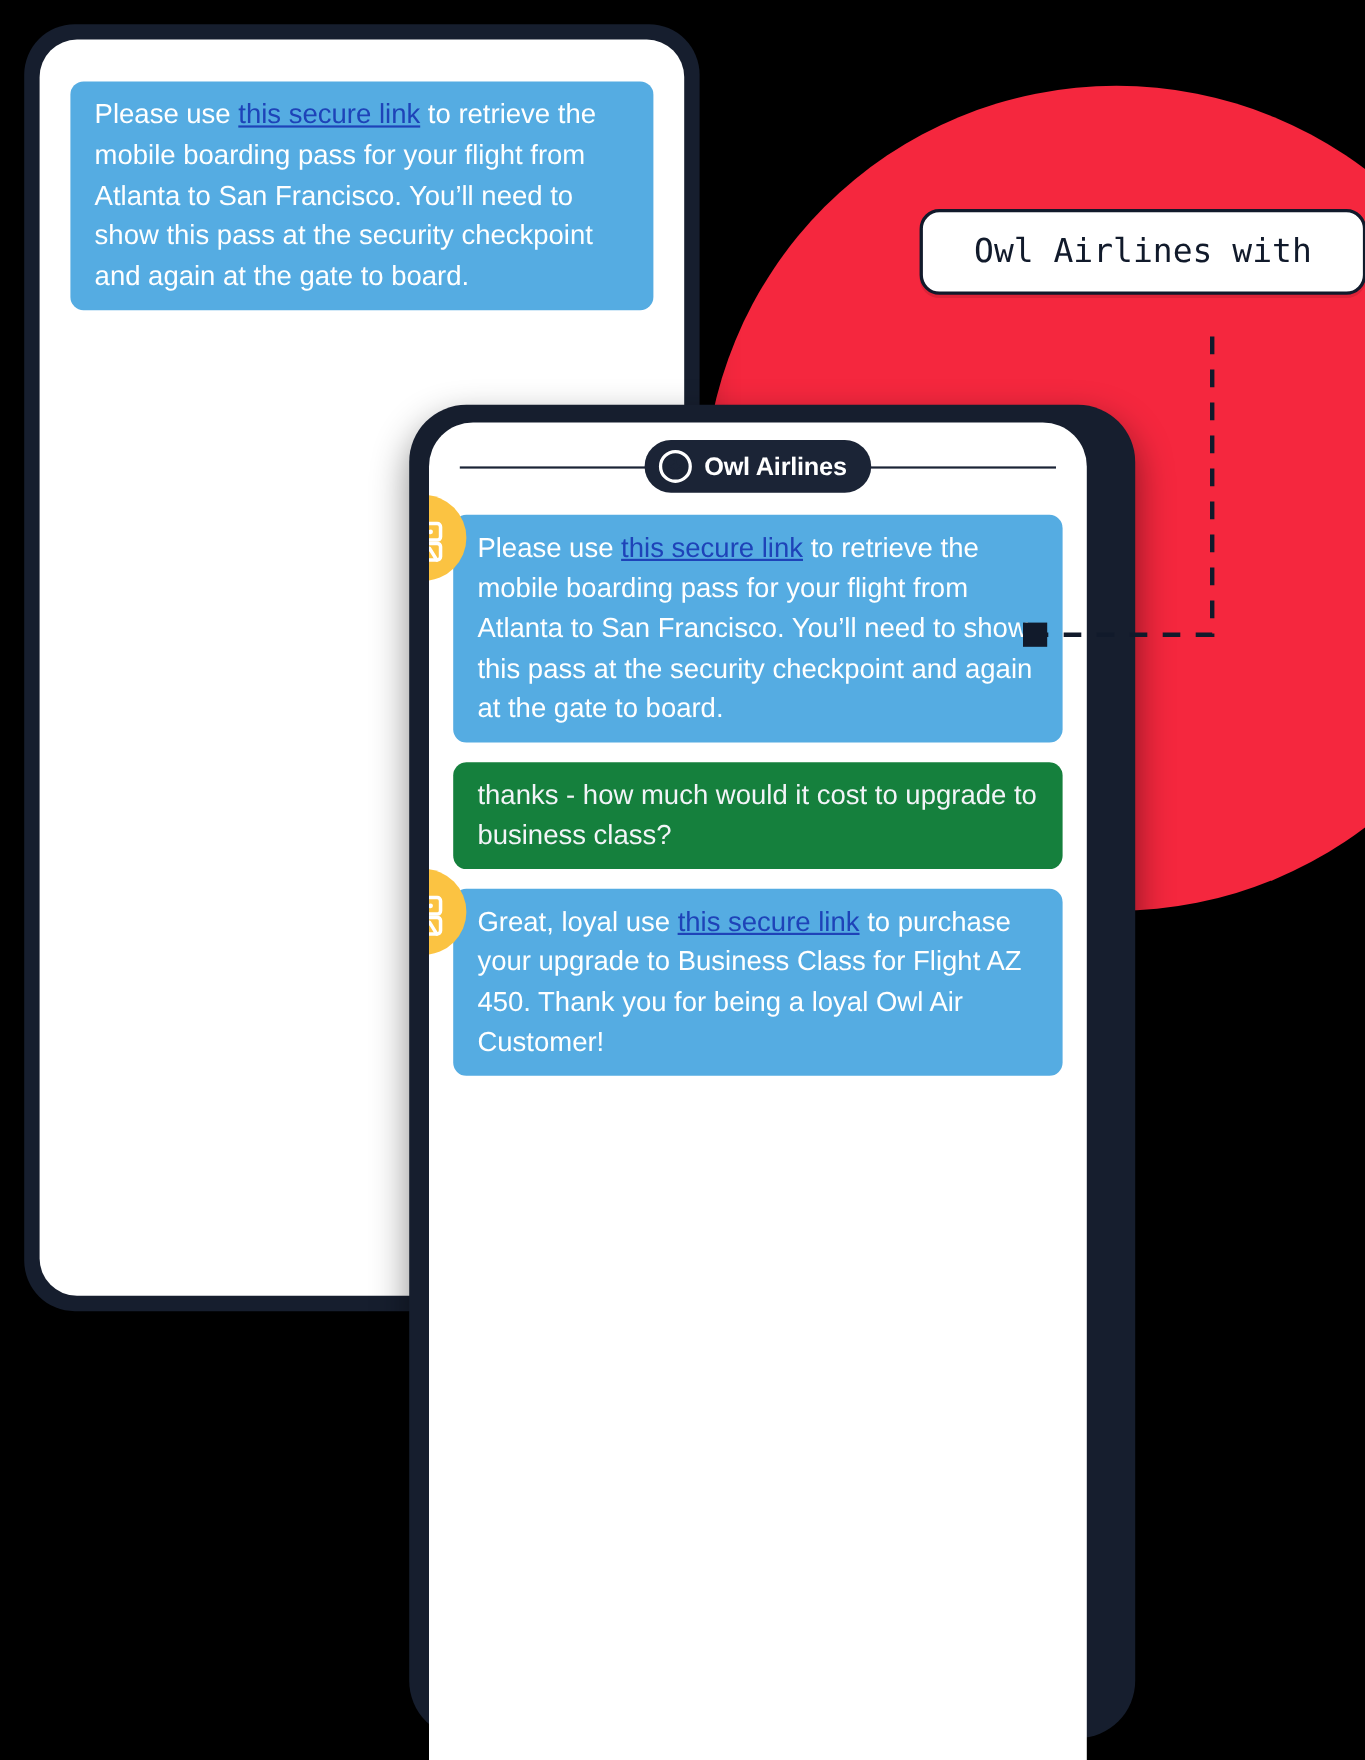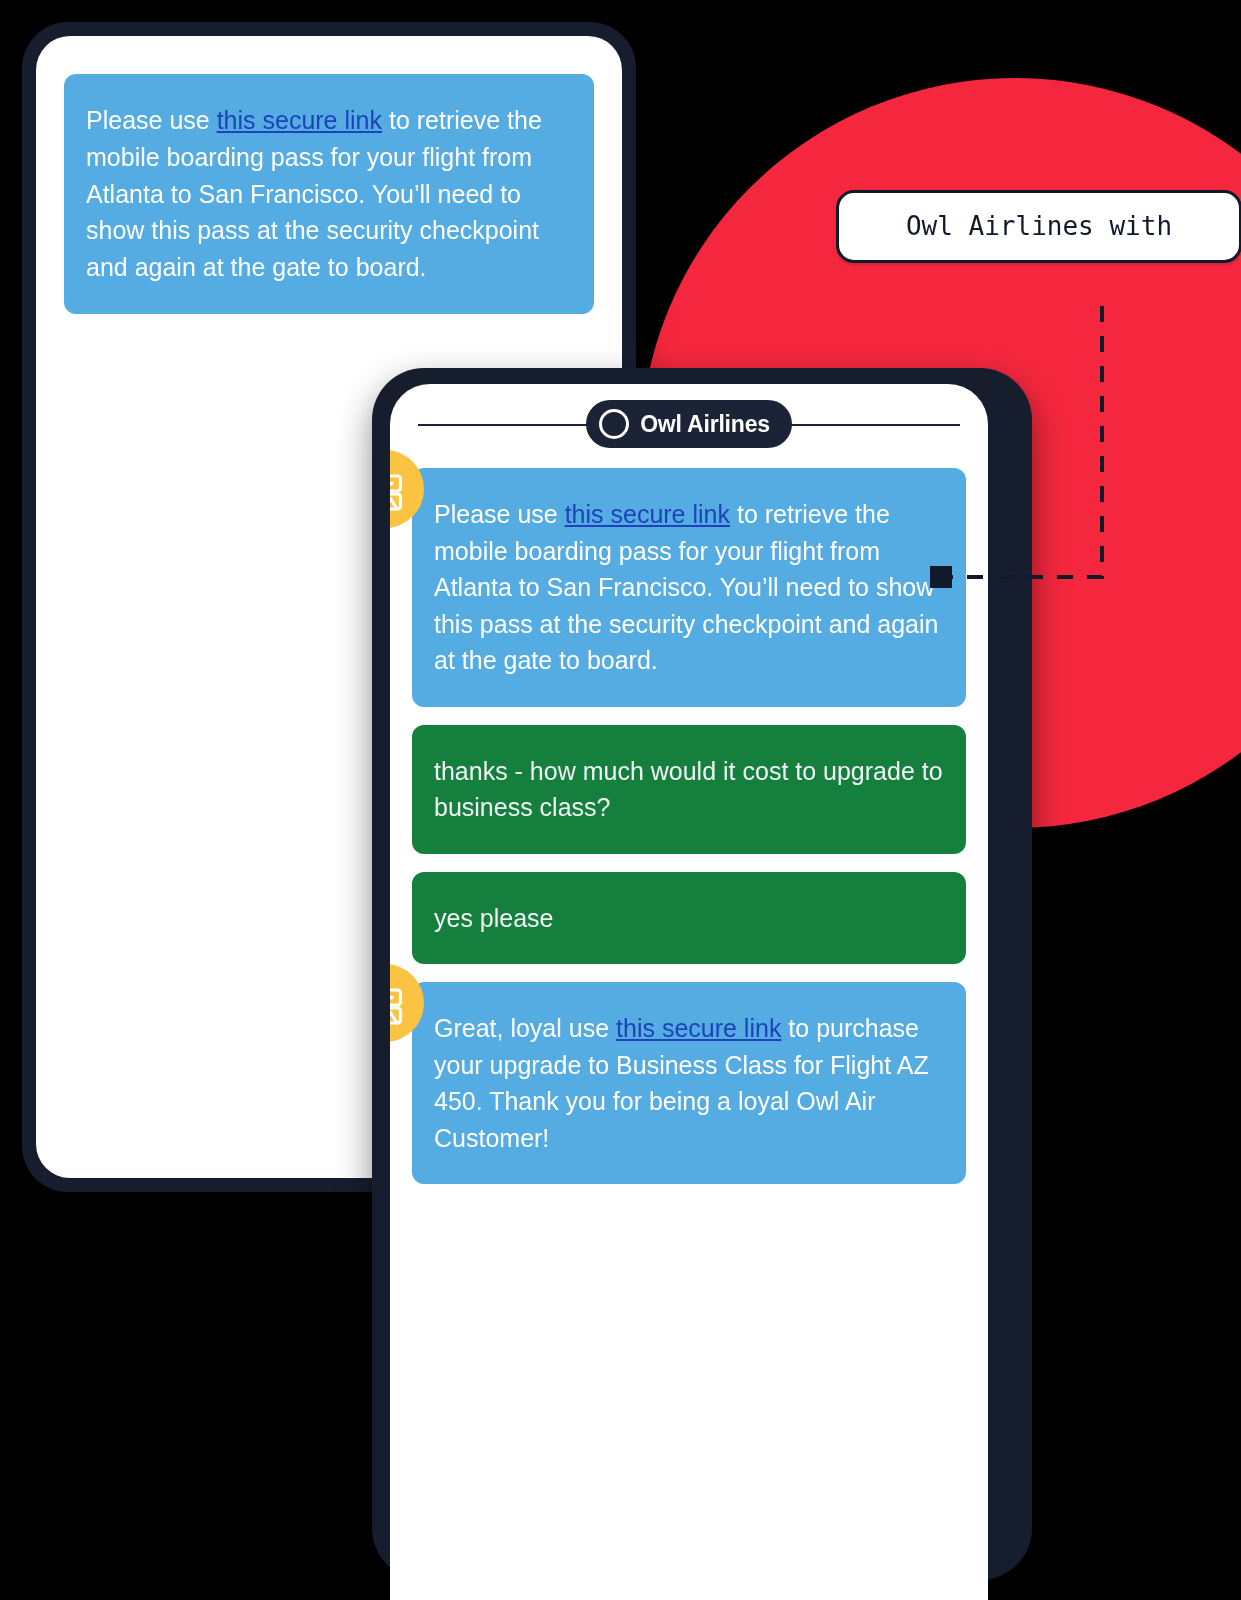--- a/index.html
+++ b/index.html
@@ -57,21 +57,21 @@
     border:3px solid #ffffff;box-sizing:border-box;
     display:grid;grid-template-columns:1fr 1fr;grid-template-rows:1fr 1fr;
     gap:2px;padding:5px;
   }
   .logo-mark i{display:block;background:#1B2436;border-radius:50%;}
 
   
   .chat{padding:4px 22px 20px 22px;position:relative;}
   .row{position:relative;margin-bottom:18px;}
   .bubble{
-    border-radius:12px;padding:28px 22px;
+    border-radius:12px;padding:12px 22px;
     font-size:25px;line-height:1.46;
     word-wrap:break-word;
   }
   .bubble.bot{background:#55ACE2;color:#ffffff;}
   .bubble.user{background:#15803d;color:#F2F4F7;}
   .bubble a{color:#1E43B8;text-decoration:underline;}
 
   .avatar{
     position:absolute;left:-66px;top:-18px;width:78px;height:78px;border-radius:50%;
     background:#FBC342;display:flex;align-items:center;justify-content:center;z-index:5;
@@ -81,21 +81,21 @@
   
   .chat-back{padding:38px 28px;}
   .chat-back .bubble{font-size:25px;line-height:1.47;border-radius:12px;}
 
   
   .callout{
     position:absolute;left:836px;top:190px;width:364px;
     background:#ffffff;border:3px solid #111A2B;border-radius:18px;
     padding:16px 18px;text-align:center;
     font-family:"DejaVu Sans Mono", monospace;
-    font-size:26px;line-height:1.33;color:#111A2B;
+    font-size:30px;line-height:1.33;color:#111A2B;
     z-index:40;
     box-shadow:0 3px 0 rgba(0,0,0,.10);
   }
 
   
   .connector{position:absolute;left:0;top:0;width:1241px;height:1600px;z-index:30;pointer-events:none;}
   .anchor-square{
     position:absolute;left:930px;top:566px;width:22px;height:22px;background:#111A2B;z-index:41;
   }
 </style>
@@ -162,23 +162,20 @@
           <div class="bubble bot">
             <span>Please use </span><a href="#">this secure link</a><span> to retrieve the mobile boarding pass for your flight  from Atlanta to San Francisco. You’ll need to show this pass at the security checkpoint and again at the gate to board.</span>
           </div>
         </div>
 
         <div class="row">
           <div class="bubble user">thanks - how much would it cost to upgrade to business class?</div>
         </div>
 
 
-        <div class="row">
-          <div class="bubble user">yes please</div>
-        </div>
 
         <div class="row">
           <div class="avatar">
             <svg width="48" height="48" viewBox="0 0 48 48" fill="none">
               <rect x="20.5" y="5" width="7" height="6" rx="1.6" stroke="#fff" stroke-width="3"></rect>
               <rect x="8.5" y="11" width="31" height="15" rx="3" stroke="#fff" stroke-width="3.2"></rect>
               <circle cx="17.5" cy="18.5" r="2.1" fill="#fff"></circle>
               <circle cx="30.5" cy="18.5" r="2.1" fill="#fff"></circle>
               <rect x="8.5" y="29" width="31" height="15" rx="3" stroke="#fff" stroke-width="3.2"></rect>
               <path d="M12 44 L18.5 33.5 L24 40 L29.5 33.5 L36 44" stroke="#fff" stroke-width="3.2" stroke-linejoin="round" stroke-linecap="round" fill="none"></path>

